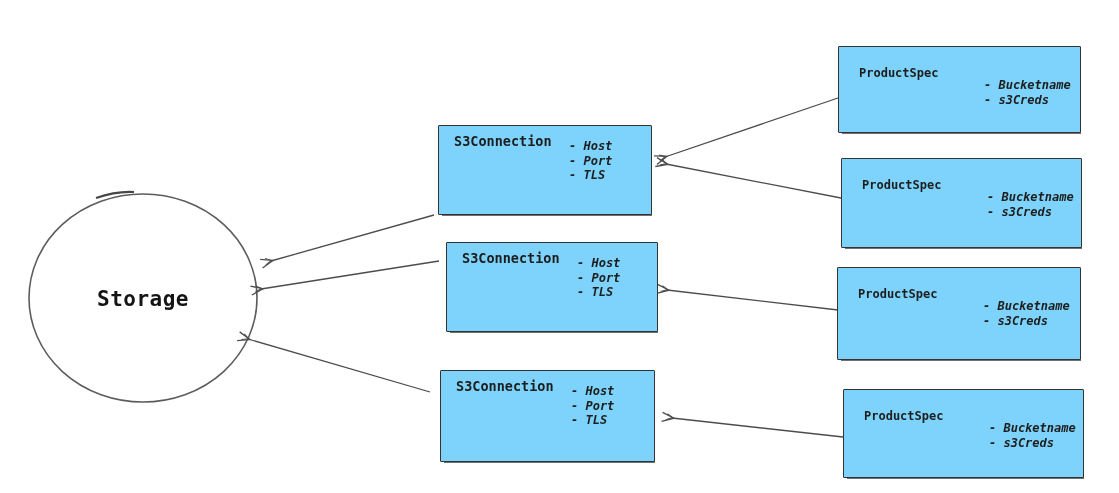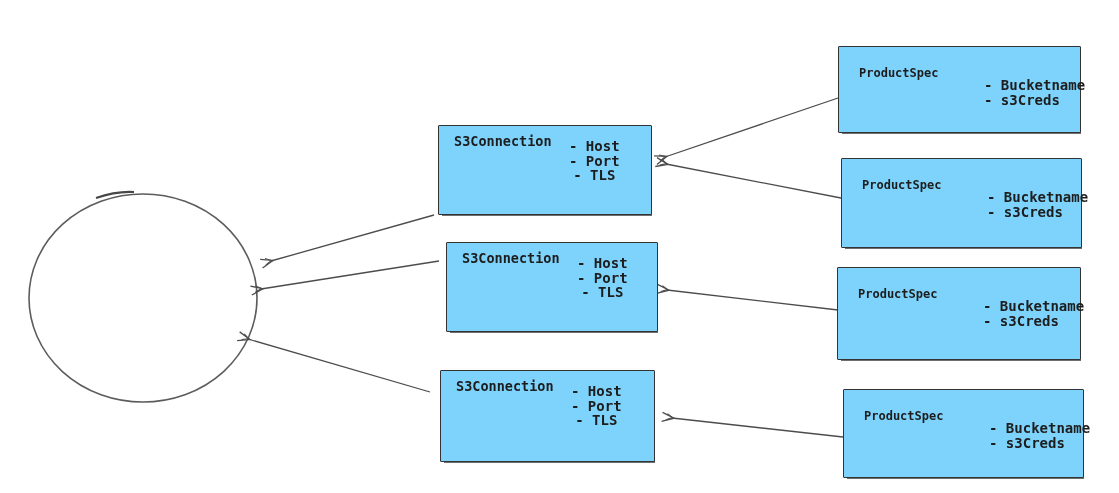--- a/index.html
+++ b/index.html
@@ -26,28 +26,29 @@
   }
   .box-title {
     position: absolute;
     color: #1d1d1d;
     font-weight: 700;
     white-space: nowrap;
   }
   .t-s3 { left: 15px; top: 7px; font-size: 13.5px; }
   .t-ps { left: 20px; top: 19px; font-size: 12px; }
   .attrs { position: absolute; }
-  .attrs-s3 { left: 130px; top: 13px; text-align: center; }
+  .attrs-s3 { left: 130px; top: 13px; }
   .attrs-ps { left: 145px; top: 31px; }
   .attr {
     color: #1d1d1d;
     font-weight: 700;
-    font-size: 14px;
+    font-size: 12px;
     line-height: 14.5px;
     white-space: pre;
+    font-style: italic;
   }
   .storage-label {
     position: absolute;
     left: 143px;
     top: 299px;
     transform: translate(-50%, -50%);
     font-size: 21px;
     font-weight: 700;
     color: #141414;
     letter-spacing: 0.5px;
@@ -73,20 +74,21 @@
     <line x1="838" y1="98" x2="665" y2="157" stroke="#4c4c4c" stroke-width="1.3" marker-end="url(#arrowhead)"></line>
     <line x1="841" y1="198" x2="666" y2="164" stroke="#4c4c4c" stroke-width="1.3" marker-end="url(#arrowhead)"></line>
     <line x1="838" y1="310" x2="667" y2="290" stroke="#4c4c4c" stroke-width="1.3" marker-end="url(#arrowhead)"></line>
     <line x1="843" y1="437" x2="672" y2="418" stroke="#4c4c4c" stroke-width="1.3" marker-end="url(#arrowhead)"></line>
 
     <line x1="434" y1="215" x2="271" y2="261" stroke="#4c4c4c" stroke-width="1.3" marker-end="url(#arrowhead)"></line>
     <line x1="439" y1="261" x2="261" y2="289" stroke="#4c4c4c" stroke-width="1.3" marker-end="url(#arrowhead)"></line>
     <line x1="430" y1="392" x2="248" y2="339" stroke="#4c4c4c" stroke-width="1.3" marker-end="url(#arrowhead)"></line>
   </svg>
 
+  <div class="storage-label">Storage</div>
 
   <div class="box" style="left:438px; top:125px; width:214px; height:90px;">
     <div class="box-title t-s3">S3Connection</div>
     <div class="attrs attrs-s3">
       <div class="attr">- Host</div>
       <div class="attr">- Port</div>
       <div class="attr">- TLS</div>
     </div>
   </div>
 

